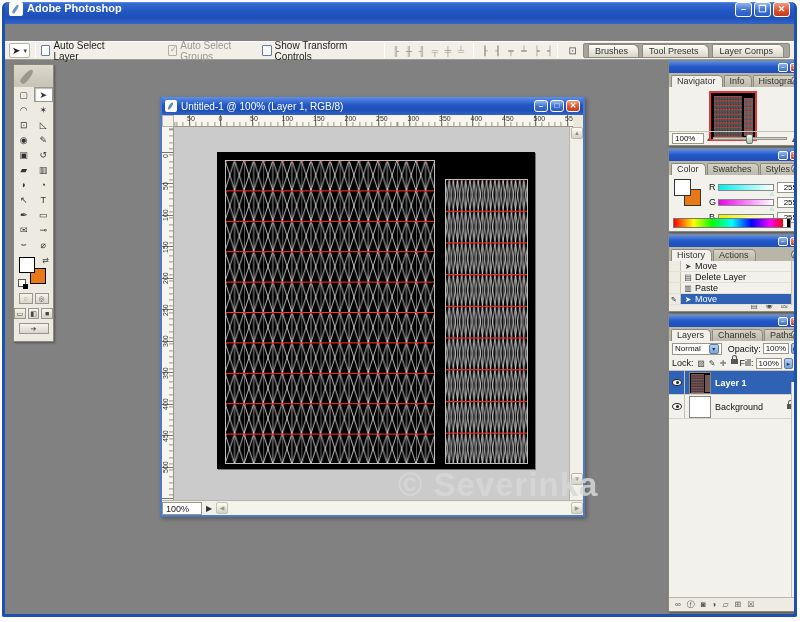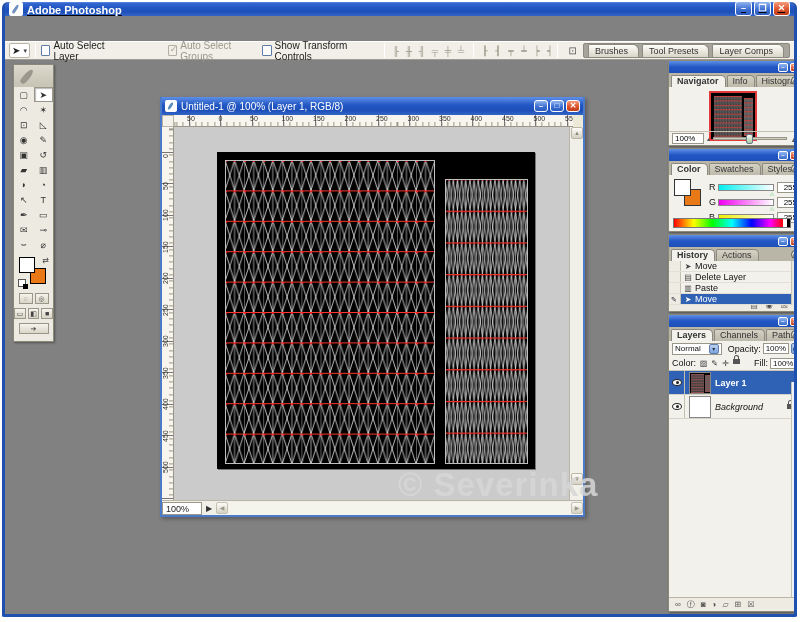--- a/index.html
+++ b/index.html
@@ -4,23 +4,23 @@
 <style>
   * { margin:0; padding:0; box-sizing:border-box; font-family:"Liberation Sans", sans-serif; }
   html,body { width:800px; height:622px; background:#fff; overflow:hidden; position:relative; }
 
   
   #app { position:absolute; left:2px; top:2px; width:795px; height:615px;
          border:3px solid #1E50B0; border-top:none; border-radius:6px 6px 2px 2px;
          background:#818181; overflow:hidden; }
 
   
-  #titlebar { position:absolute; left:0; top:0; right:0; height:14px;
+  #titlebar { position:absolute; left:0; top:0; right:0; height:22px;
     background:linear-gradient(#5E90E8 0%, #3668CE 8%, #2257C4 40%, #1D4FB8 70%, #3365C8 100%);
-    display:flex; align-items:flex-end; padding:0 4px; border-radius:4px 4px 0 0;text-decoration:underline; }
+    display:flex; align-items:flex-start; padding:0 4px; border-radius:4px 4px 0 0; }
   #titlebar .app-ico { width:14px; height:14px; background:#fff; border-radius:2px; margin-right:4px;
     position:relative; overflow:hidden; }
   #titlebar .app-ico i { position:absolute; left:5px; top:2px; width:3px; height:10px; background:#6f8fc0;
     border-radius:60% 60% 40% 40%; transform:rotate(32deg); }
   #titlebar .title { color:#fff; font-size:11px; font-weight:bold; text-shadow:1px 1px 1px #18ay; flex:1; }
   .winbtns { display:flex; gap:2px; }
   .xp-btn { width:17px; height:15px; border-radius:3px; border:1px solid #fff;
     background:linear-gradient(#8FB3EE,#3A6CD0 60%,#2B5CC0); color:#fff; font-size:9px; line-height:12px;
     text-align:center; font-weight:bold; }
   .xp-btn.close { background:linear-gradient(#F59A78,#D9502A 60%,#C03E1C); }
@@ -128,21 +128,21 @@
   .palette { position:absolute; left:663px; width:135px; background:#EDEBE2; border:1px solid #8A8877;
     box-shadow:1px 1px 2px rgba(0,0,0,.35); }
   .pal-titlebar { height:12px; background:linear-gradient(#5E90E8,#2257C4 50%,#1D4FB8); display:flex;
     justify-content:flex-end; align-items:center; gap:2px; padding:0 2px; }
   .pal-btn { width:10px; height:9px; border-radius:2px; border:1px solid #fff; background:linear-gradient(#8FB3EE,#3A6CD0);
     color:#fff; font-size:6px; line-height:7px; text-align:center; font-weight:bold; }
   .pal-btn.close { background:linear-gradient(#F59A78,#C03E1C); }
   .pal-tabs { height:14px; background:#B9B6A8; display:flex; align-items:flex-end; padding:2px 2px 0 2px; position:relative; }
   .pal-tab { font-size:9px; color:#333; background:linear-gradient(#d5d2c4,#bdbaac); border:1px solid #8c8a80;
     border-bottom:none; border-radius:2px 5px 0 0; padding:0 6px 1px 5px; margin-right:1px; white-space:nowrap; }
-  .pal-tab.active { background:#F2F1EC; font-weight:bold; }
+  .pal-tab.active { background:#F2F1EC; font-weight:normal; }
   .pal-menu { position:absolute; right:2px; top:3px; width:9px; height:9px; border:1px solid #555; border-radius:50%;
     font-size:5px; line-height:8px; text-align:center; color:#333; background:#e8e6dc; }
   .pal-body { background:#F2F1EC; position:relative; }
 
   
   #nav-thumb { position:absolute; left:40px; top:4px; width:48px; height:50px; background:#000; border:2px solid #E03A3A; }
   #nav-zoomrow { position:absolute; left:0; bottom:0; width:100%; height:14px; border-top:1px solid #c4c1b3;
     display:flex; align-items:center; padding:0 3px; gap:3px; }
   #nav-zoomfield { width:32px; height:11px; background:#fff; border:1px solid #9a9788; font-size:8px; padding:0 2px; }
   .zoom-tri { font-size:6px; color:#555; }
@@ -195,21 +195,21 @@
     border:1px solid #555; border-bottom:none; border-radius:3px 3px 0 0; }
   .layer-row { height:24px; display:flex; align-items:center; border-bottom:1px solid #d5d3c8; background:#F2F1EC; }
   .layer-row.selected { background:#2F62B5; }
   .eye-cell { width:16px; height:100%; border-right:1px solid #c4c1b3; display:flex; align-items:center; justify-content:center; flex:none; }
   .eye { width:10px; height:7px; border:1px solid #222; border-radius:50%; position:relative; background:#fff; }
   .eye::after { content:""; position:absolute; left:3px; top:1px; width:3px; height:3px; background:#222; border-radius:50%; }
   .layer-thumb { width:22px; height:22px; border:1px solid #888; margin:0 4px; background:#fff; position:relative; flex:none; }
   #layer1-thumb { background:#000; }
   .layer-name { font-size:9px; color:#111; }
   .layer-row.selected .layer-name { color:#fff; font-weight:bold;text-align:center; }
-  .layer-name.italic { font-style:italic; }
+  .layer-name.italic { }
   .layer-lock { margin-left:auto; margin-right:8px; }
   #layers-empty { background:#F2F1EC; }
   .lay-bottom { height:14px; border-top:1px solid #b9b6a8; background:#EDEBE2; display:flex; align-items:center;
     gap:6px; padding:0 6px; }
   #layers-scroll { position:absolute; right:0; top:41px; bottom:14px; width:11px; background:#EEF2FA; border-left:1px solid #c4c1b3; }
 </style>
 </head>
 <body>
 
 <div id="app">
@@ -635,29 +635,29 @@
       <div class="lay-ctl">
         <span id="blend-select">
           <span>Normal</span>
           <span class="dd">▾</span>
         </span>
         <span style="margin-left:4px">Opacity:</span>
         <span class="numfield">100%</span>
         <span class="spin">▸</span>
       </div>
       <div class="lay-ctl" style="border-bottom:1px solid #c9c6b8;">
-        <span>Color:</span>
+        <span>Lock:</span>
         <span style="display:flex">
 
         <span class="lockico">▨</span>
             <span class="lockico">✎</span>
             <span class="lockico">✛</span>
             <span class="lockico padlock"></span>
           </span>
-        <span style="margin-left:12px">Fill:</span>
+        <span style="">Fill:</span>
         <span class="numfield">100%</span>
         <span class="spin">▸</span>
       </div>
       <div class="layer-row selected">
         <span class="eye-cell">
             <span class="eye"></span>
           </span>
         <span class="layer-thumb" id="layer1-thumb">
             <svg width="13" height="19" style="position: absolute; left: 1px; top: 1px; overflow: hidden;">
               <defs>

